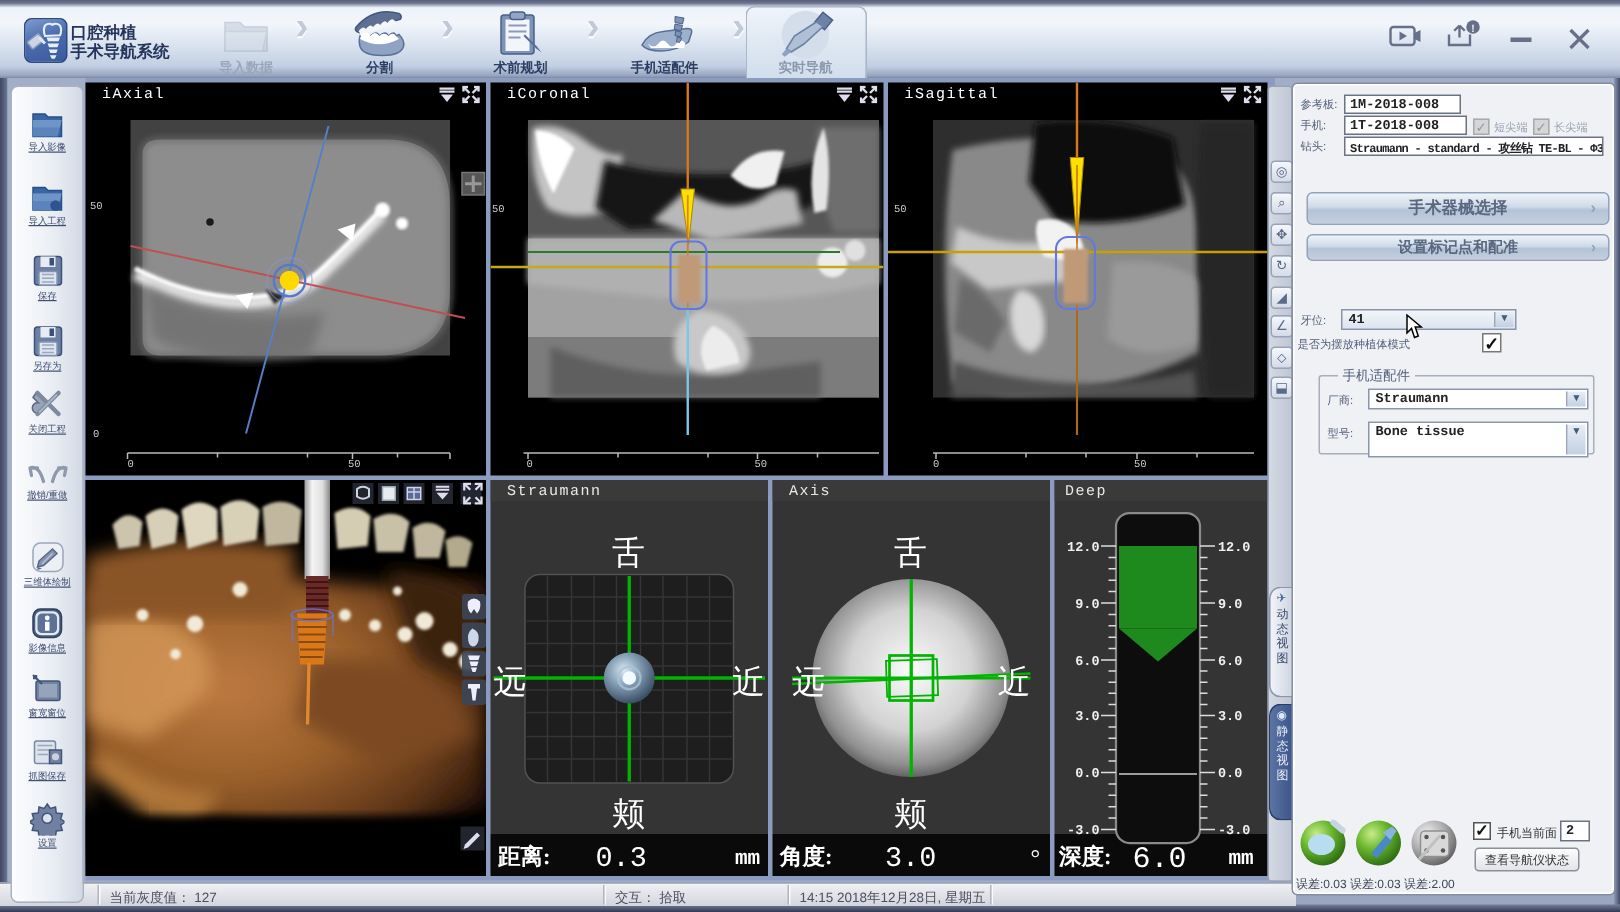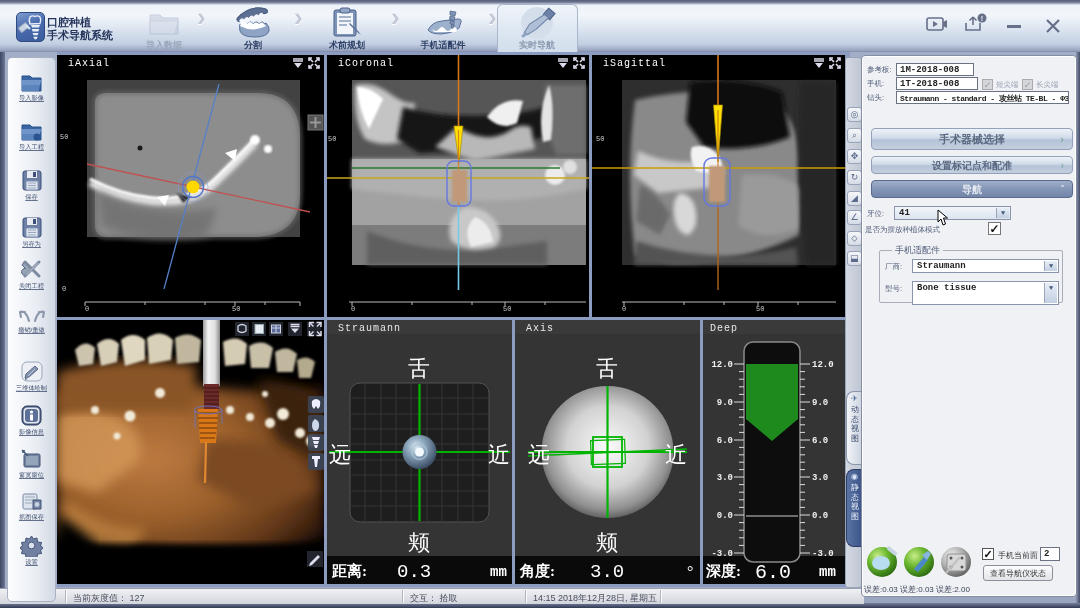--- a/index.html
+++ b/index.html
@@ -600,21 +600,20 @@
   <span class="lbl" style="left:5px;top:23px">手机:</span>
   <div class="tbox" style="left:34px;top:21px;width:82px;height:13px">1T-2018-008</div>
   <span style="position:absolute;left:120px;top:23px;width:11px;height:11px;background:#d4d6da;border:1px solid #aaa;color:#999;font-size:9px;line-height:10px;text-align:center">✓</span>
   <span class="lbl" style="left:134px;top:24px;color:#9aa2b2">短尖端</span>
   <span style="position:absolute;left:160px;top:23px;width:11px;height:11px;background:#d4d6da;border:1px solid #aaa;color:#999;font-size:9px;line-height:10px;text-align:center">✓</span>
   <span class="lbl" style="left:174px;top:24px;color:#9aa2b2">长尖端</span>
   <span class="lbl" style="left:5px;top:37px">钻头:</span>
   <div class="tbox" style="left:34px;top:35px;width:173px;height:13px;font-size:8px;letter-spacing:-.5px">Straumann - standard - 攻丝钻 TE-BL - Φ3.</div>
   <div class="bigbtn" style="top:72px;height:22px;background:linear-gradient(180deg,#eef3f9 0%,#cfdae8 45%,#b4c3d8 55%,#c4cfde 100%);border:1px solid #93a2ba;font-size:11px;color:#5a6880;line-height:21px">手术器械选择<span style="position:absolute;right:8px;color:#8aa">›</span></div>
   <div class="bigbtn" style="top:100px;height:18px;background:linear-gradient(180deg,#eef3f9 0%,#cfdae8 45%,#b4c3d8 55%,#c4cfde 100%);border:1px solid #93a2ba;font-size:10px;color:#5a6880;line-height:17px">设置标记点和配准<span style="position:absolute;right:8px;color:#8aa">›</span></div>
-  <div class="bigbtn" style="top:124px;height:18px;background:linear-gradient(180deg,#a0aec8 0%,#8496b6 50%,#7284a8 100%);border:1px solid #5a6a8c;font-size:10px;color:#e8ecf4;line-height:17px">导航<span style="position:absolute;right:8px;color:#dde">ˇ</span></div>
   <span class="lbl" style="left:5px;top:153px">牙位:</span>
   <div class="combo" style="left:32px;top:150px;width:117px;height:14px">41<span class="cav">▼</span></div>
   <svg style="position:absolute;left:75px;top:153px" width="12" height="17" viewBox="0 0 12 17">
         <path d="M1 1 l0 12 3 -3 2 6 2.5 -1 -2 -6 4 0z" fill="#fff" stroke="#000" stroke-width="1"></path>
       </svg>
   <span class="lbl" style="left:3px;top:169px">是否为摆放种植体模式</span>
   <span style="position:absolute;left:126px;top:166px;width:13px;height:13px;background:#fff;border:1px solid #777;color:#111;font-size:12px;line-height:12px;text-align:center;font-weight:bold">✓</span>
   <fieldset style="position:absolute;left:17px;top:188px;width:184px;height:59px;border:1px solid #a8aeba;border-radius:2px;font-size:9px;color:#55607a;padding:0 6px">
         <legend style="margin-left:6px;padding:0 3px">手机适配件</legend>
       </fieldset>

